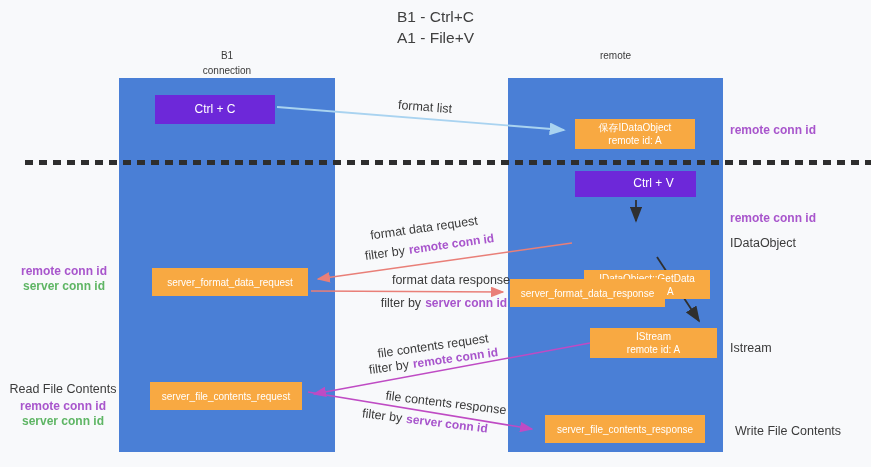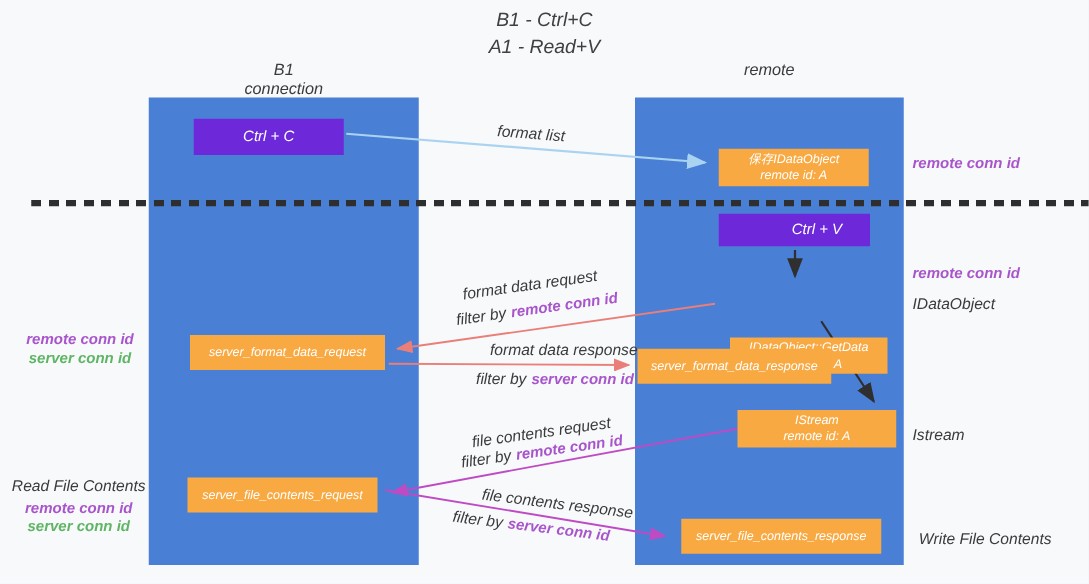--- a/index.html
+++ b/index.html
@@ -1,24 +1,24 @@
 <!DOCTYPE html>
 <html><head>
 <meta charset="utf-8">
 <style>
   * { margin:0; padding:0; box-sizing:border-box; }
   body { background:#e9ebee; font-family:"Liberation Sans", sans-serif; }
   .canvas {
     position:relative; width:871px; height:467px;
     background:#f8f9fb; overflow:hidden;
-    font-family:"Liberation Sans", sans-serif; color:#3b3b3b;font-style:italic;
+    font-family:"Liberation Sans", sans-serif; color:#3b3b3b;
   }
   .title { position:absolute; left:0; top:6px; width:871px; text-align:center;
            font-size:15.5px; line-height:21px; color:#404040; }
-  .col-header { position:absolute; text-align:center; font-size:13px; line-height:15px; color:#3b3b3b; }
+  .col-header { position:absolute; text-align:center; font-size:10px; line-height:15px; color:#3b3b3b; }
   .lifeline { position:absolute; background:#4a7fd6; }
   .separator { position:absolute; left:25px; top:160px; width:846px; height:5px;
     background:repeating-linear-gradient(90deg,#2e2e2e 0 8px, transparent 8px 14px); }
   .box { position:absolute; display:flex; flex-direction:column; align-items:center;
          justify-content:center; color:#ffffff; font-size:10px; line-height:1.3;
          text-align:center; white-space:nowrap; }
   .box.green  { background:#6d28d9; }
   .box.orange { background:#f8a942; }
   .arrow-label { position:absolute; font-size:12.5px; color:#3b3b3b; white-space:nowrap;
                  text-align:center; }
@@ -29,21 +29,21 @@
   svg.arrows { position:absolute; left:0; top:0; width:871px; height:467px; pointer-events:none; }
   .ctr { text-align:center; }
 </style>
 </head>
 <body>
 
 <div class="canvas">
 
   <div class="title">
     <div>B1 - Ctrl+C</div>
-    <div>A1 - Read+V</div>
+    <div>A1 - File+V</div>
   </div>
 
   <div class="col-header" style="left:119px; top:48px; width:216px;">
     <div>B1</div>
     <div>connection</div>
   </div>
   <div class="col-header" style="left:508px; top:48px; width:215px;">
     <div>remote</div>
   </div>
 

